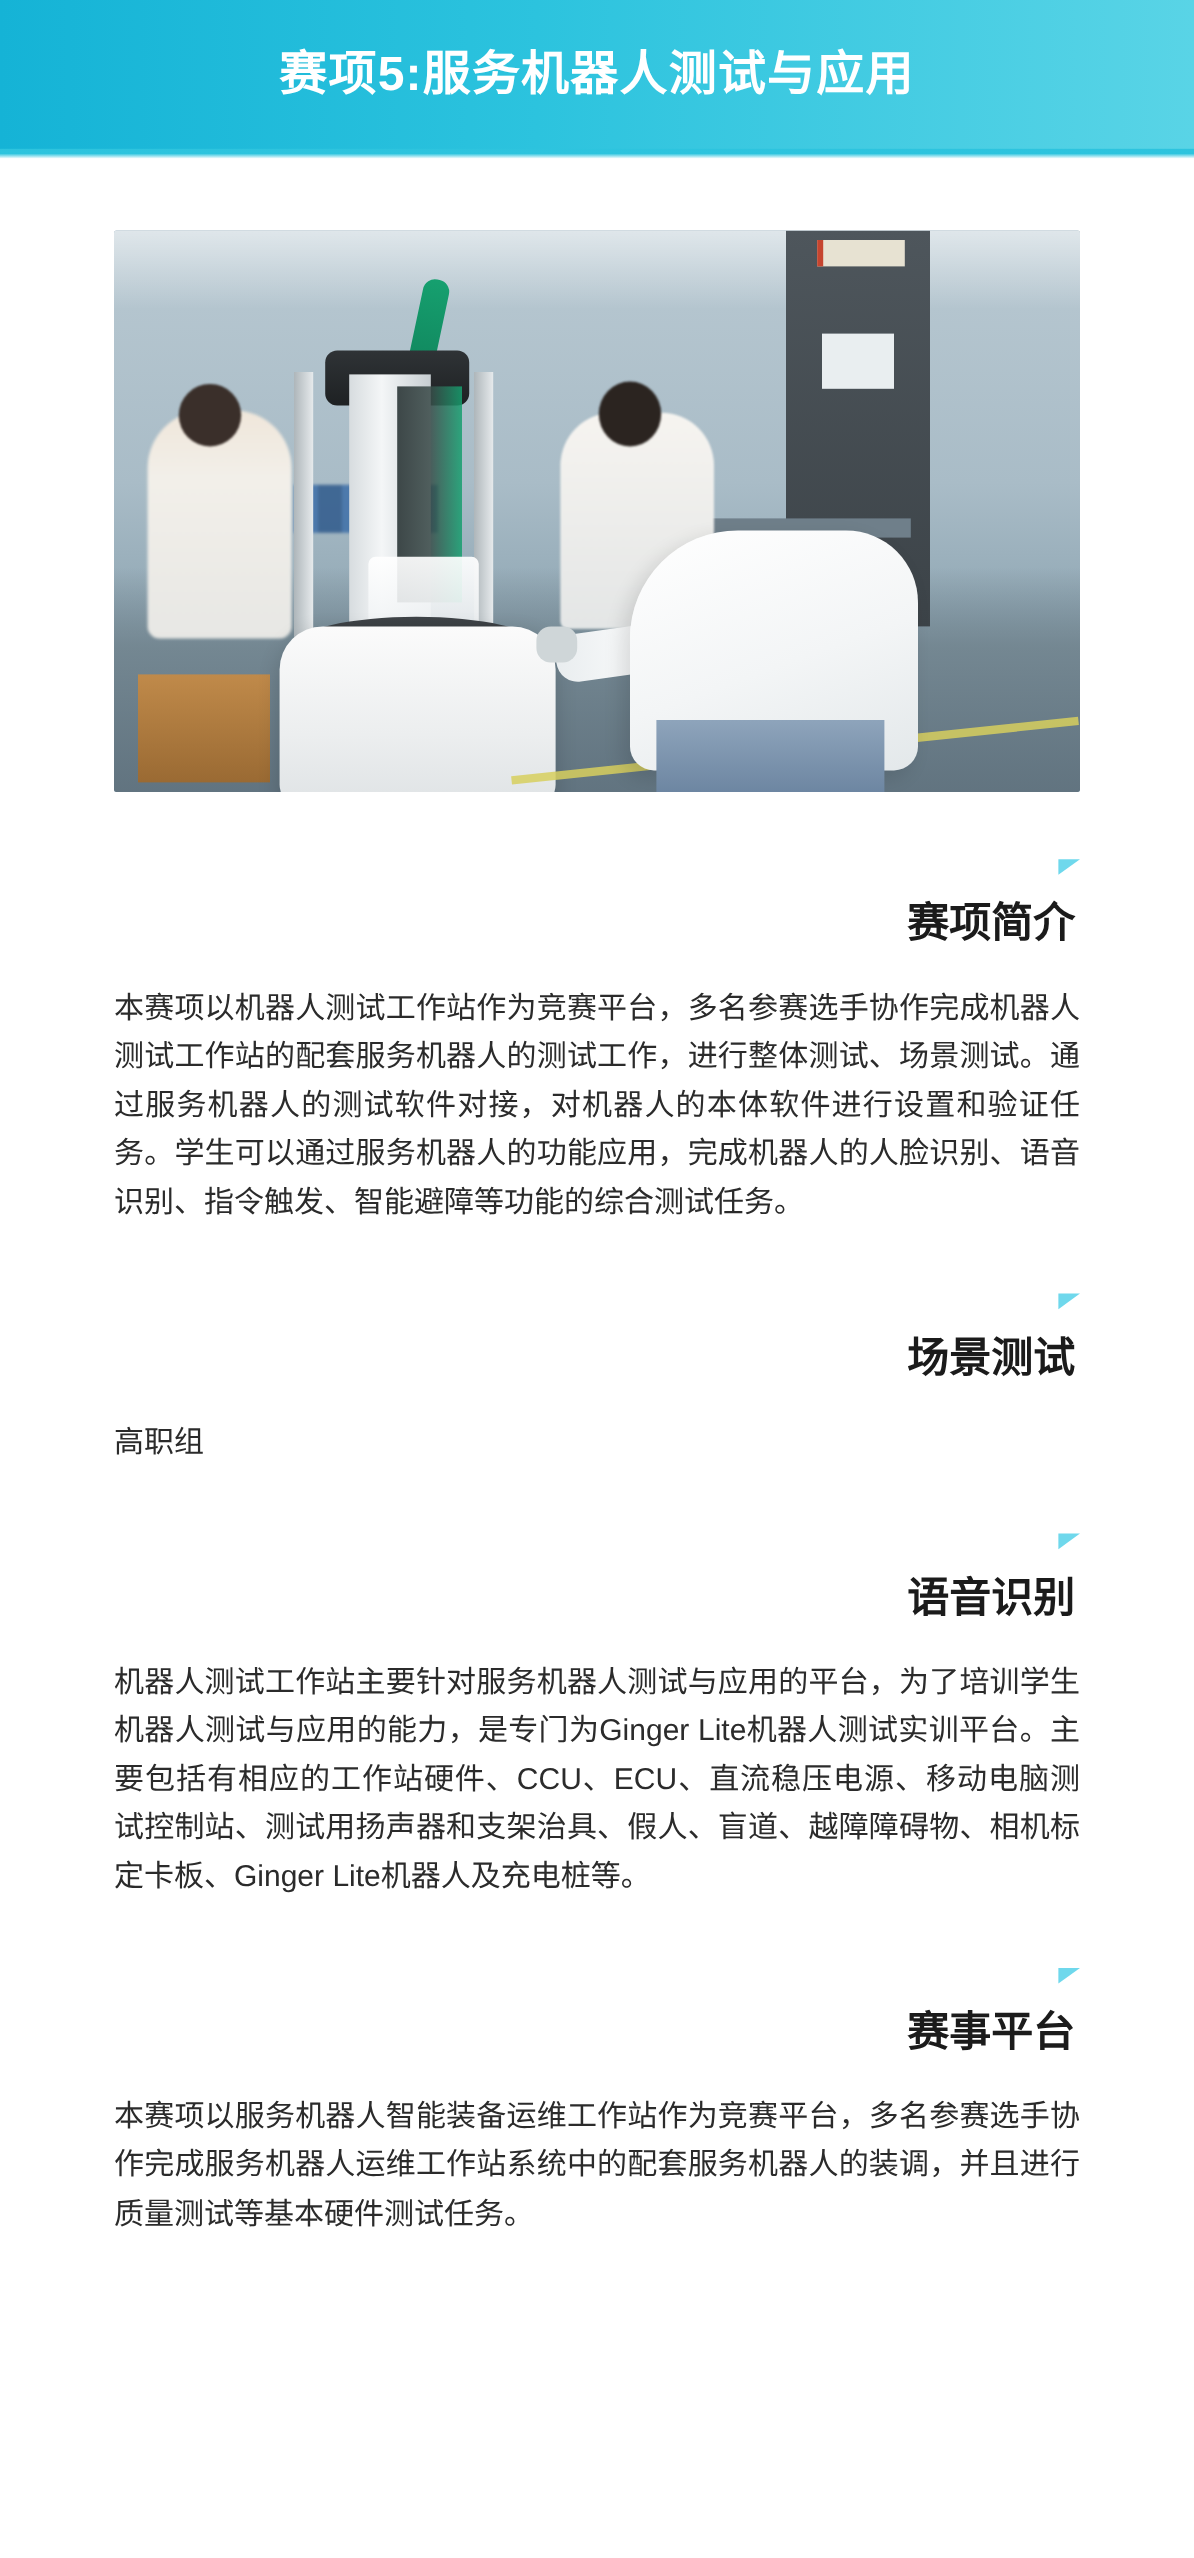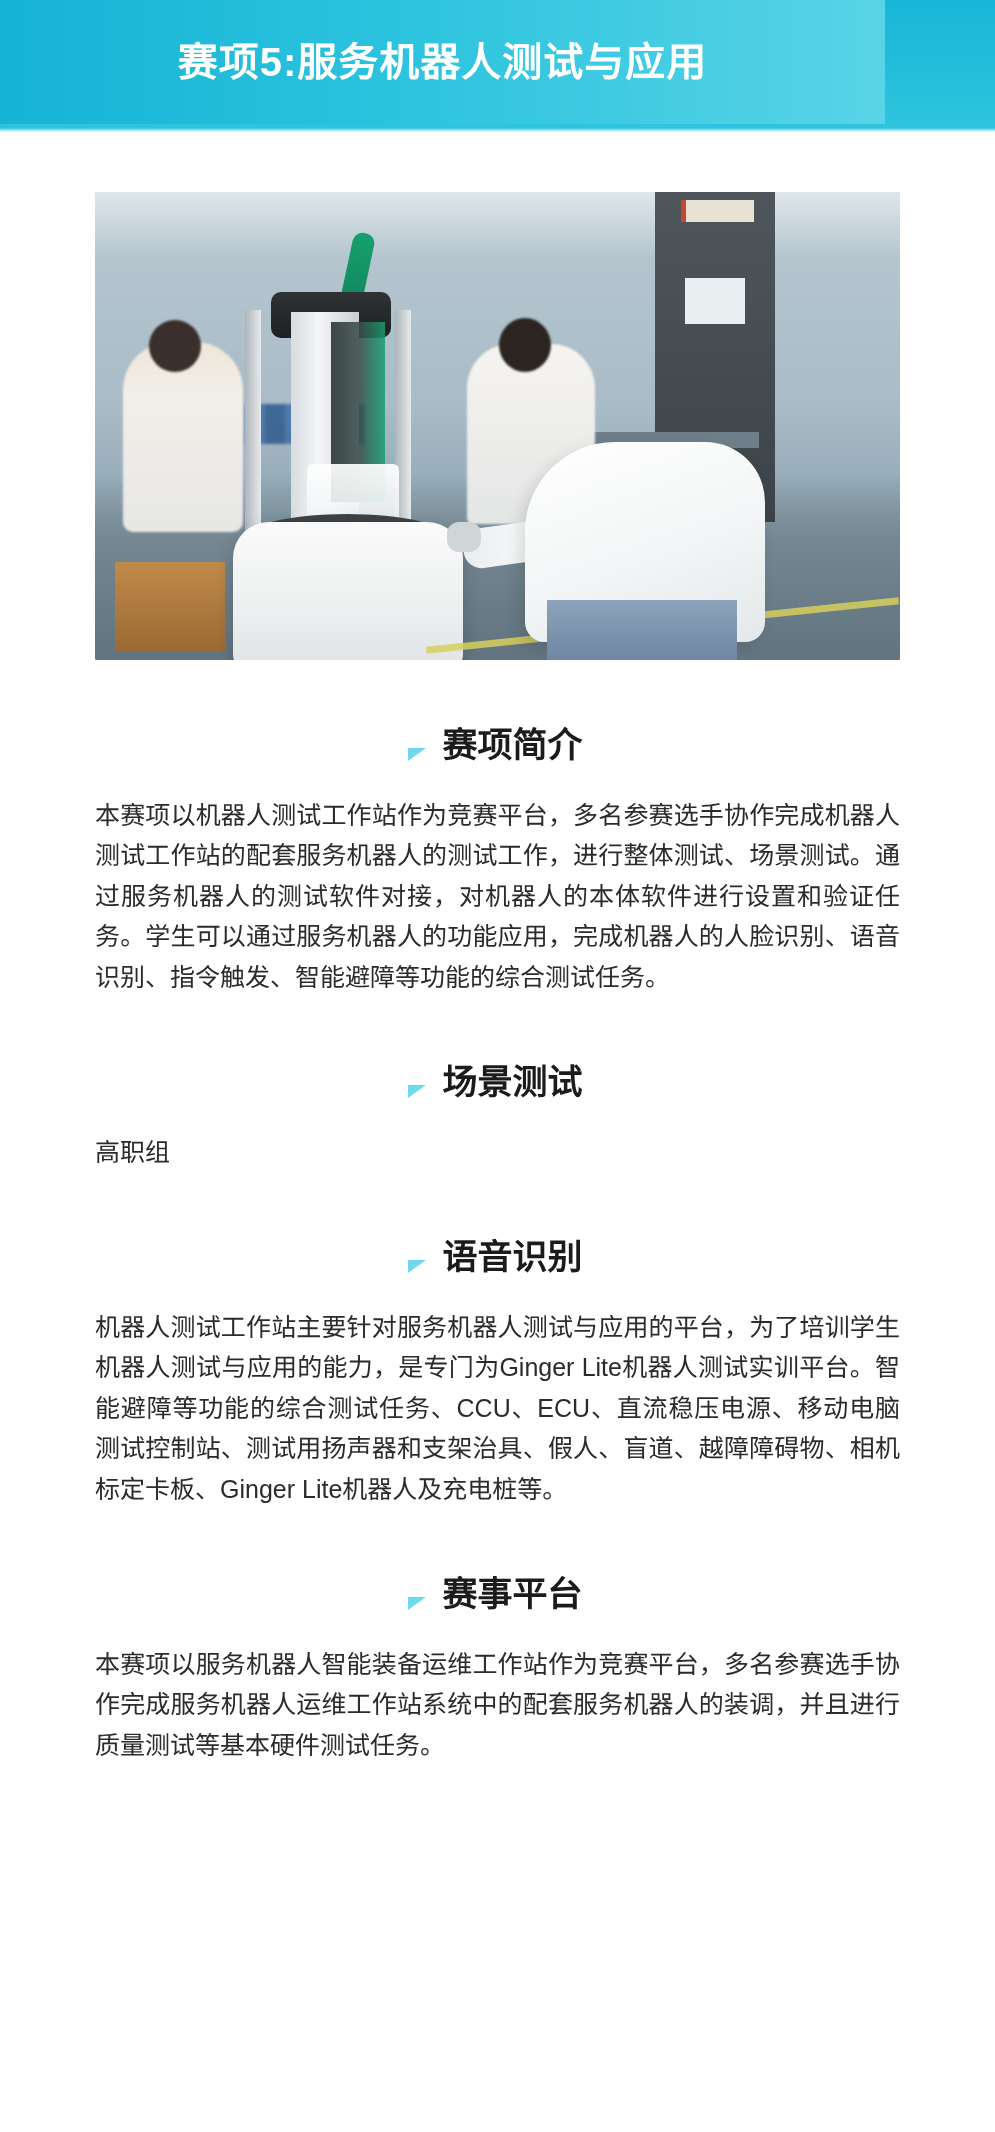--- a/index.html
+++ b/index.html
@@ -20,21 +20,21 @@
     width: 995px;
     min-height: 2132px;
     background: linear-gradient(180deg, #18b6d8 0%, #2ec4de 6%, #ffffff 6.2%, #ffffff 100%);
     box-sizing: border-box;
     overflow: hidden;
   }
 
   
   .banner {
     position: relative;
-    width: 885px;
+    width: 995px;
     height: 124px;
     background: linear-gradient(90deg, #15b3d6 0%, #2cc3de 45%, #59d4e6 100%);
     display: flex;
     align-items: center;
     justify-content: center;
   }
   .banner-title {
     color: #ffffff;
     font-size: 40px;
     font-weight: bold;
@@ -202,20 +202,21 @@
     width: 805px;
     margin: 0 auto;
   }
   .sec-head {
     display: flex;
     align-items: flex-end;
     justify-content: center;
     gap: 12px;
     margin-top: 66px;
     margin-bottom: 24px;
+    flex-direction: column;
   }
   .sec-head .mark {
     display: inline-block;
     width: 0; height: 0;
     border-left: 18px solid #6fd8ec;
     border-bottom: 13px solid transparent;
     transform: translateY(-10px);
   }
   .sec-title {
     position: relative;
@@ -313,21 +314,21 @@
       <p class="body-text center gap-audience">高职组</p>
     </div>
 
     <div class="section">
       <div class="sec-head">
         <span class="mark"></span>
         <span class="sec-title">
           <span class="sec-title-inner">语音识别</span>
         </span>
       </div>
-      <p class="body-text">机器人测试工作站主要针对服务机器人测试与应用的平台，为了培训学生机器人测试与应用的能力，是专门为Ginger Lite机器人测试实训平台。智能避障等功能的综合测试任务、CCU、ECU、直流稳压电源、移动电脑测试控制站、测试用扬声器和支架治具、假人、盲道、越障障碍物、相机标定卡板、Ginger Lite机器人及充电桩等。</p>
+      <p class="body-text">机器人测试工作站主要针对服务机器人测试与应用的平台，为了培训学生机器人测试与应用的能力，是专门为Ginger Lite机器人测试实训平台。主要包括有相应的工作站硬件、CCU、ECU、直流稳压电源、移动电脑测试控制站、测试用扬声器和支架治具、假人、盲道、越障障碍物、相机标定卡板、Ginger Lite机器人及充电桩等。</p>
     </div>
 
     <div class="section">
       <div class="sec-head">
         <span class="mark"></span>
         <span class="sec-title">
           <span class="sec-title-inner">赛事平台</span>
         </span>
       </div>
       <p class="body-text">本赛项以服务机器人智能装备运维工作站作为竞赛平台，多名参赛选手协作完成服务机器人运维工作站系统中的配套服务机器人的装调，并且进行质量测试等基本硬件测试任务。</p>

